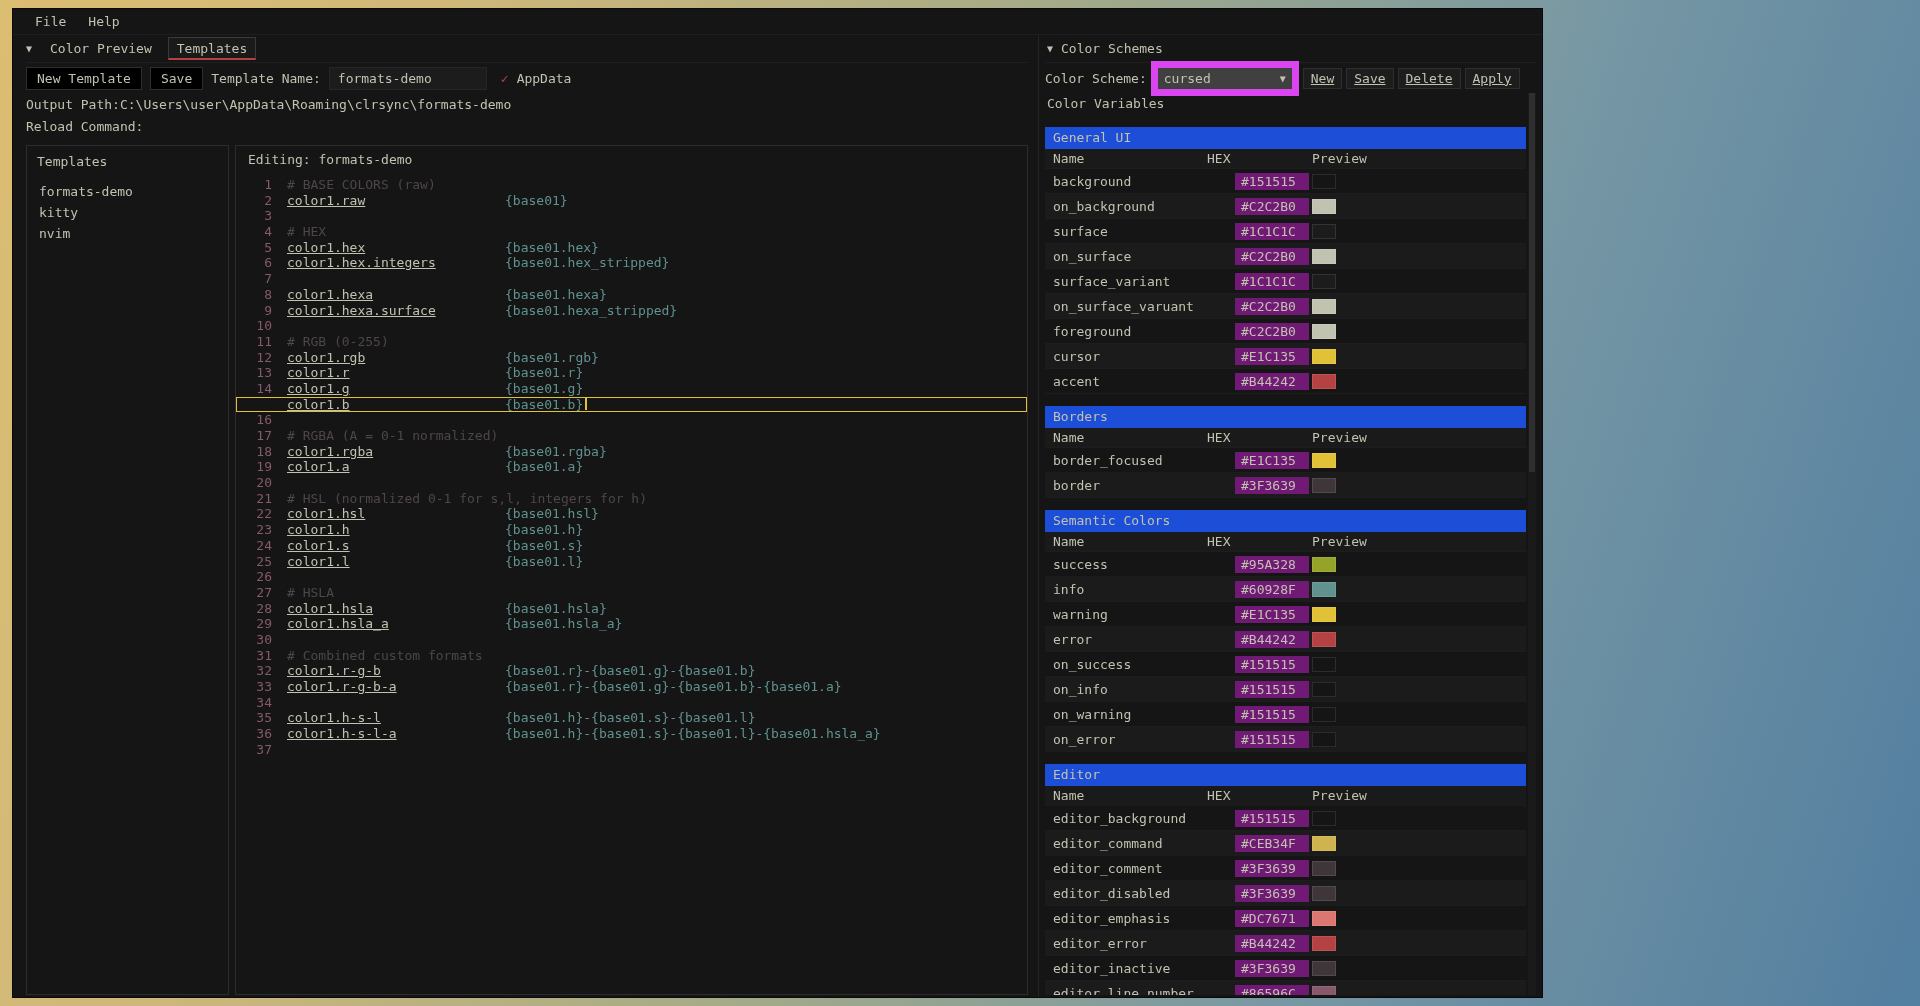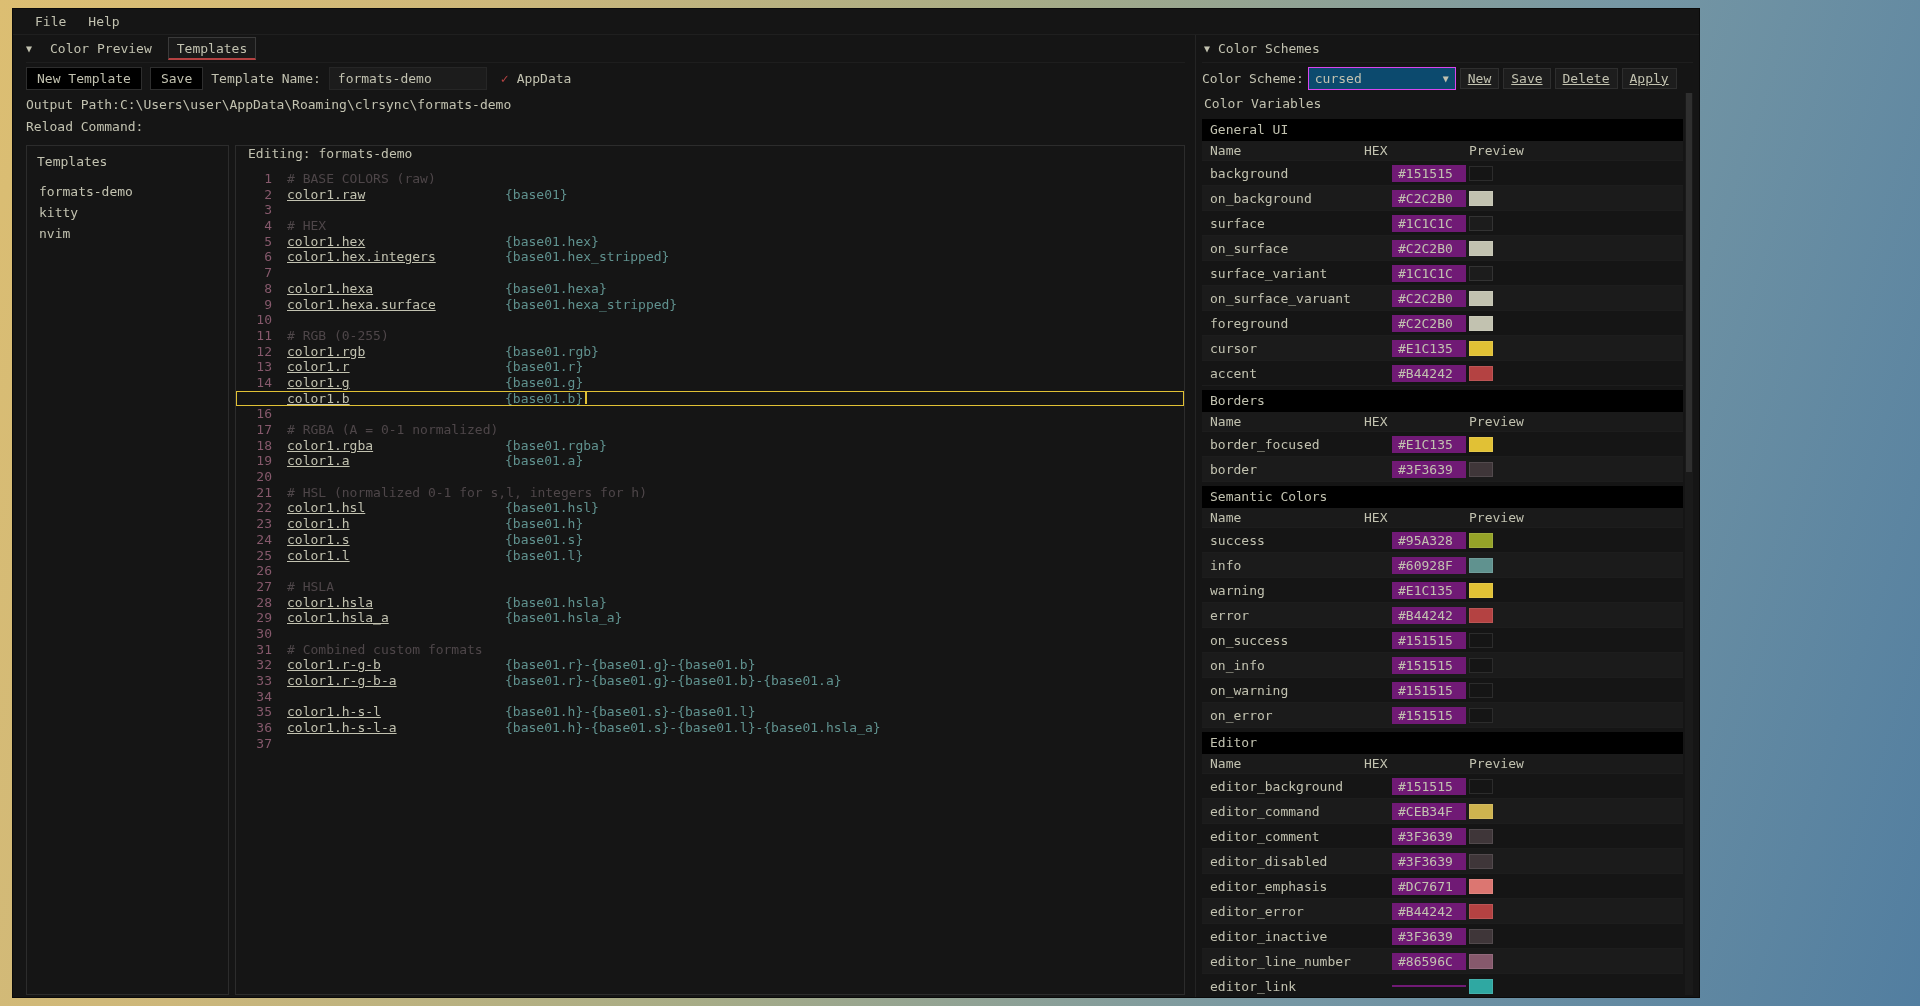--- a/index.html
+++ b/index.html
@@ -4,21 +4,21 @@
 <style>
   * { box-sizing: border-box; margin: 0; padding: 0; }
   html, body { width: 1920px; height: 1006px; overflow: hidden; }
   body {
     font-family: "DejaVu Sans Mono", "Liberation Mono", monospace;
     font-size: 13px;
     color: #C2C2B0;
     background: linear-gradient(108deg, #DCBE72 0%, #CDB77A 22%, #A8AC86 45%, #7697A4 72%, #527EA0 100%);
   }
   .window {
-    position: absolute; left: 12px; top: 8px; width: 1688px; height: 990px;
+    position: absolute; left: 12px; top: 8px; width: 1531px; height: 990px;
     background: #151515; border: 1px solid #0a0a0a;
     display: flex; flex-direction: column; overflow: hidden;
   }
   
   .menubar { height: 26px; flex: none; display: flex; align-items: center; padding: 0 14px; gap: 6px; border-bottom: 1px solid #1f1f1f; }
   .menu-item { padding: 2px 8px; cursor: default; }
   
   .split { flex: 1; display: flex; min-height: 0; }
   .main-col { flex: 1; min-width: 0; display: flex; flex-direction: column; padding: 0 10px 2px 13px; }
   
@@ -32,42 +32,42 @@
   .tb-input { background: #1C1C1C; border: 1px solid #262626; color: #C2C2B0; padding: 3px 8px; width: 158px;
     font-family: "DejaVu Sans Mono", "Liberation Mono", monospace; font-size: 13px; outline: none; }
   .checkmark { color: #B44242; font-weight: bold; margin-left: 6px; }
   .kv-row { height: 22px; flex: none; display: flex; align-items: center; white-space: pre; }
   
   .content { flex: 1; min-height: 0; display: flex; gap: 6px; margin-top: 8px; }
   .panel { background: #151515; border: 1px solid #2C2C2C; }
   .templates-panel { width: 203px; flex: none; padding: 8px 10px; }
   .tpl-title { margin-bottom: 12px; }
   .tpl-item { padding: 3px 2px; cursor: default; }
-  .editor-panel { flex: 1; min-width: 0; display: flex; flex-direction: column; padding-top: 0; overflow: hidden; }
+  .editor-panel { flex: 1; min-width: 0; display: flex; flex-direction: column; padding-top: 6px; overflow: hidden; }
   .editor-title { padding: 0 12px 8px 12px; flex: none; }
   .code-area { flex: 1; overflow: hidden; padding-top: 2px; }
   .code-line { height: 15.7px; line-height: 15.7px; display: flex; white-space: pre; }
   .cursor-line { box-shadow: inset 0 0 0 1px #E1C135; }
   .gutter { width: 36px; flex: none; text-align: right; color: #86596C; }
   .line-body { padding-left: 15px; white-space: pre; }
   .tok-name { display: inline-block; min-width: 218px; color: #C2C2B0; text-decoration: underline; }
   .tok-value { color: #60928F; }
   .tok-comment { color: #4E4649; }
   .caret { display: inline-block; width: 2px; height: 12px; background: #E1C135; margin-left: 2px; vertical-align: -1px; }
   
   .sidebar { width: 504px; flex: none; display: flex; flex-direction: column; min-height: 0;
     border-left: 1px solid #242424; padding: 0 6px 2px 6px; background: #151515; }
   .sb-header { height: 28px; flex: none; display: flex; align-items: center; gap: 6px; border-bottom: 1px solid #1e1e1e; padding-left: 2px; }
   .sb-controls { height: 30px; flex: none; display: flex; align-items: center; gap: 4px; white-space: nowrap; }
-  .combo { background: #0c4a6e; border: 1px solid #d946ef; width: 148px; padding: 3px 6px; display: flex; align-items: center; justify-content: space-between; cursor: default; text-align: right; }
+  .combo { background: #404040; border: 7px solid #d946ef; width: 148px; padding: 3px 6px; display: flex; align-items: center; justify-content: space-between; cursor: default; text-align: right; }
   .combo-arrow { font-size: 10px; }
   .sb-btn { background: #1d1d1d; border: 1px solid #2e2e2e; padding: 2px 7px; cursor: default; text-decoration: underline; }
   .sb-scroll { flex: 1; min-height: 0; overflow: hidden; position: relative; padding-right: 10px; }
   .cv-title { height: 22px; line-height: 22px; padding-left: 2px; }
-  .section-header { height: 22px; line-height: 22px; background: #000000; padding-left: 8px; margin-top: 4px; cursor: default; }
+  .section-header { height: 22px; line-height: 22px; background: #1d4ed8; padding-left: 8px; margin-top: 12px; cursor: default; }
   .trow { display: flex; align-items: center; height: 25px; border-bottom: 1px solid #1d1d1d; }
   .trow.alt { background: #1B1B1B; }
   .trow.thead { height: 20px; background: #1A1A1A; }
   .cell { display: flex; align-items: center; height: 100%; }
   .cell.c0 { width: 162px; padding-left: 8px; flex: none; }
   .cell.c1 { width: 100px; flex: none; }
   .cell.c2 { flex: 1; padding-left: 5px; }
   .hex-box { background: #701a75; padding: 1px 6px; min-width: 74px; display: inline-block; cursor: text; margin-left: 28px; }
   .swatch { width: 24px; height: 15px; display: inline-block; border: 1px solid rgba(255,255,255,0.10); cursor: pointer; }
   .sb-scrollbar { position: absolute; right: 0; top: 0; bottom: 0; width: 8px; background: #1A1A1A; }

